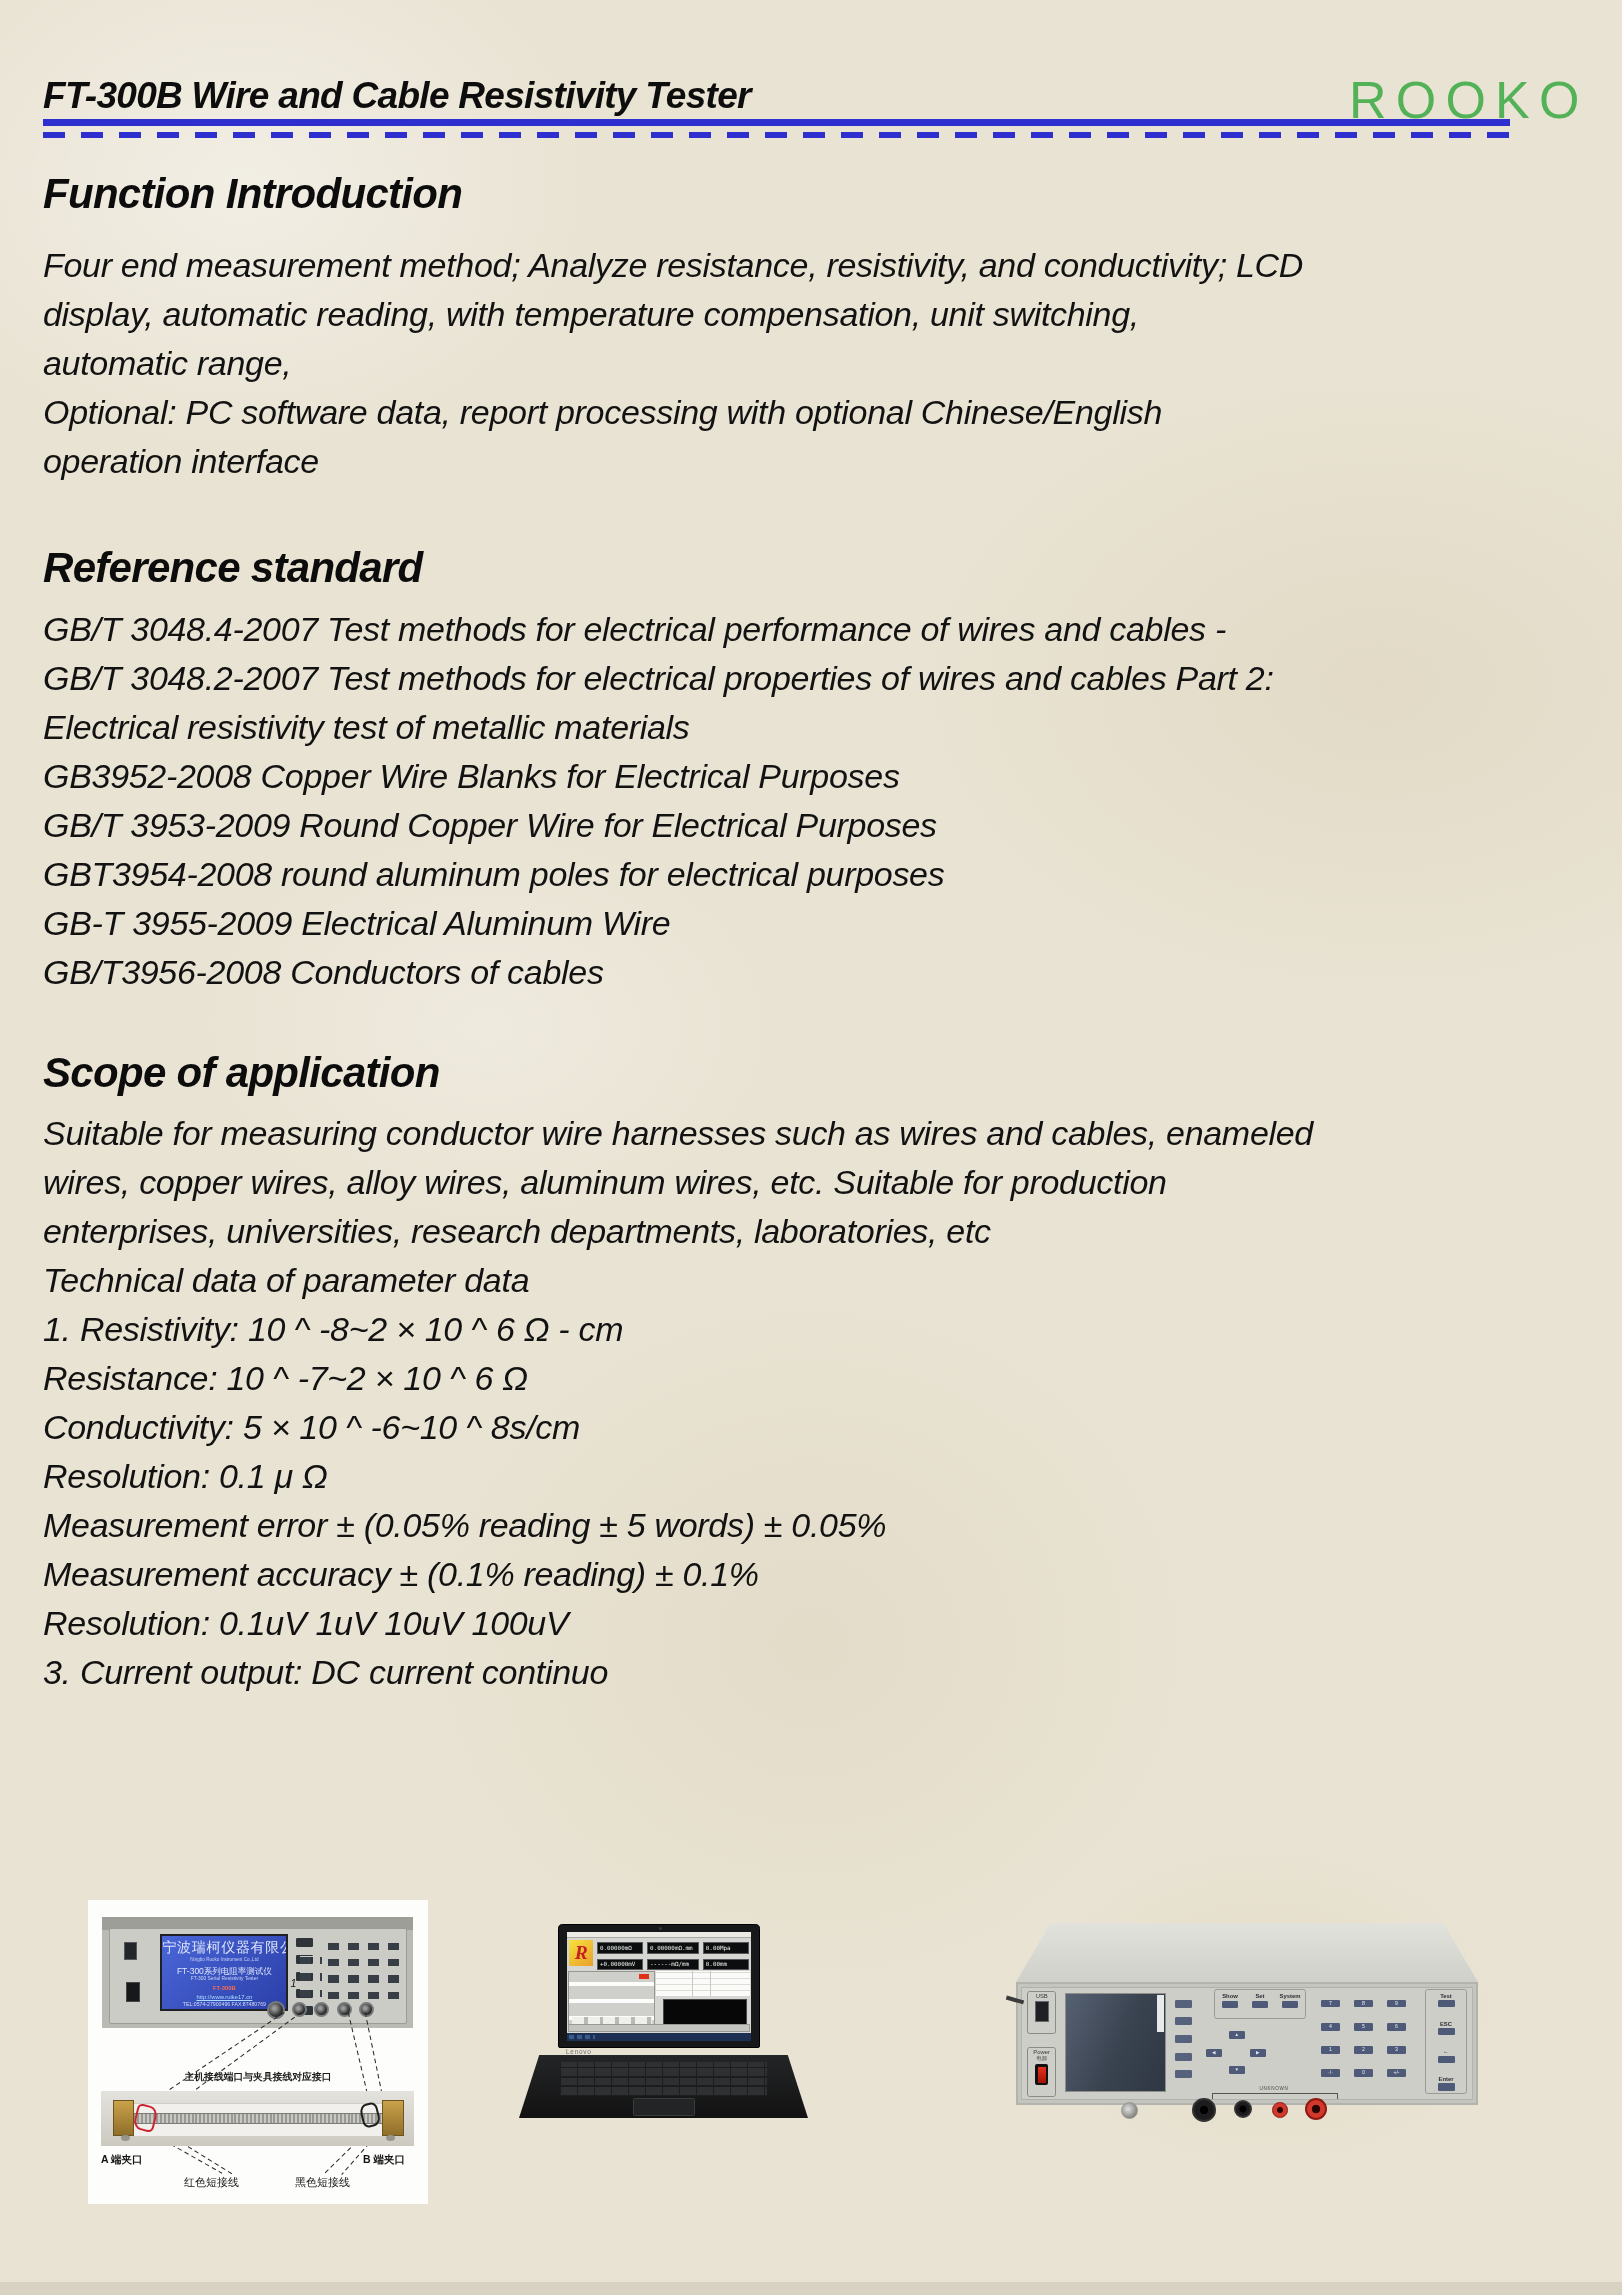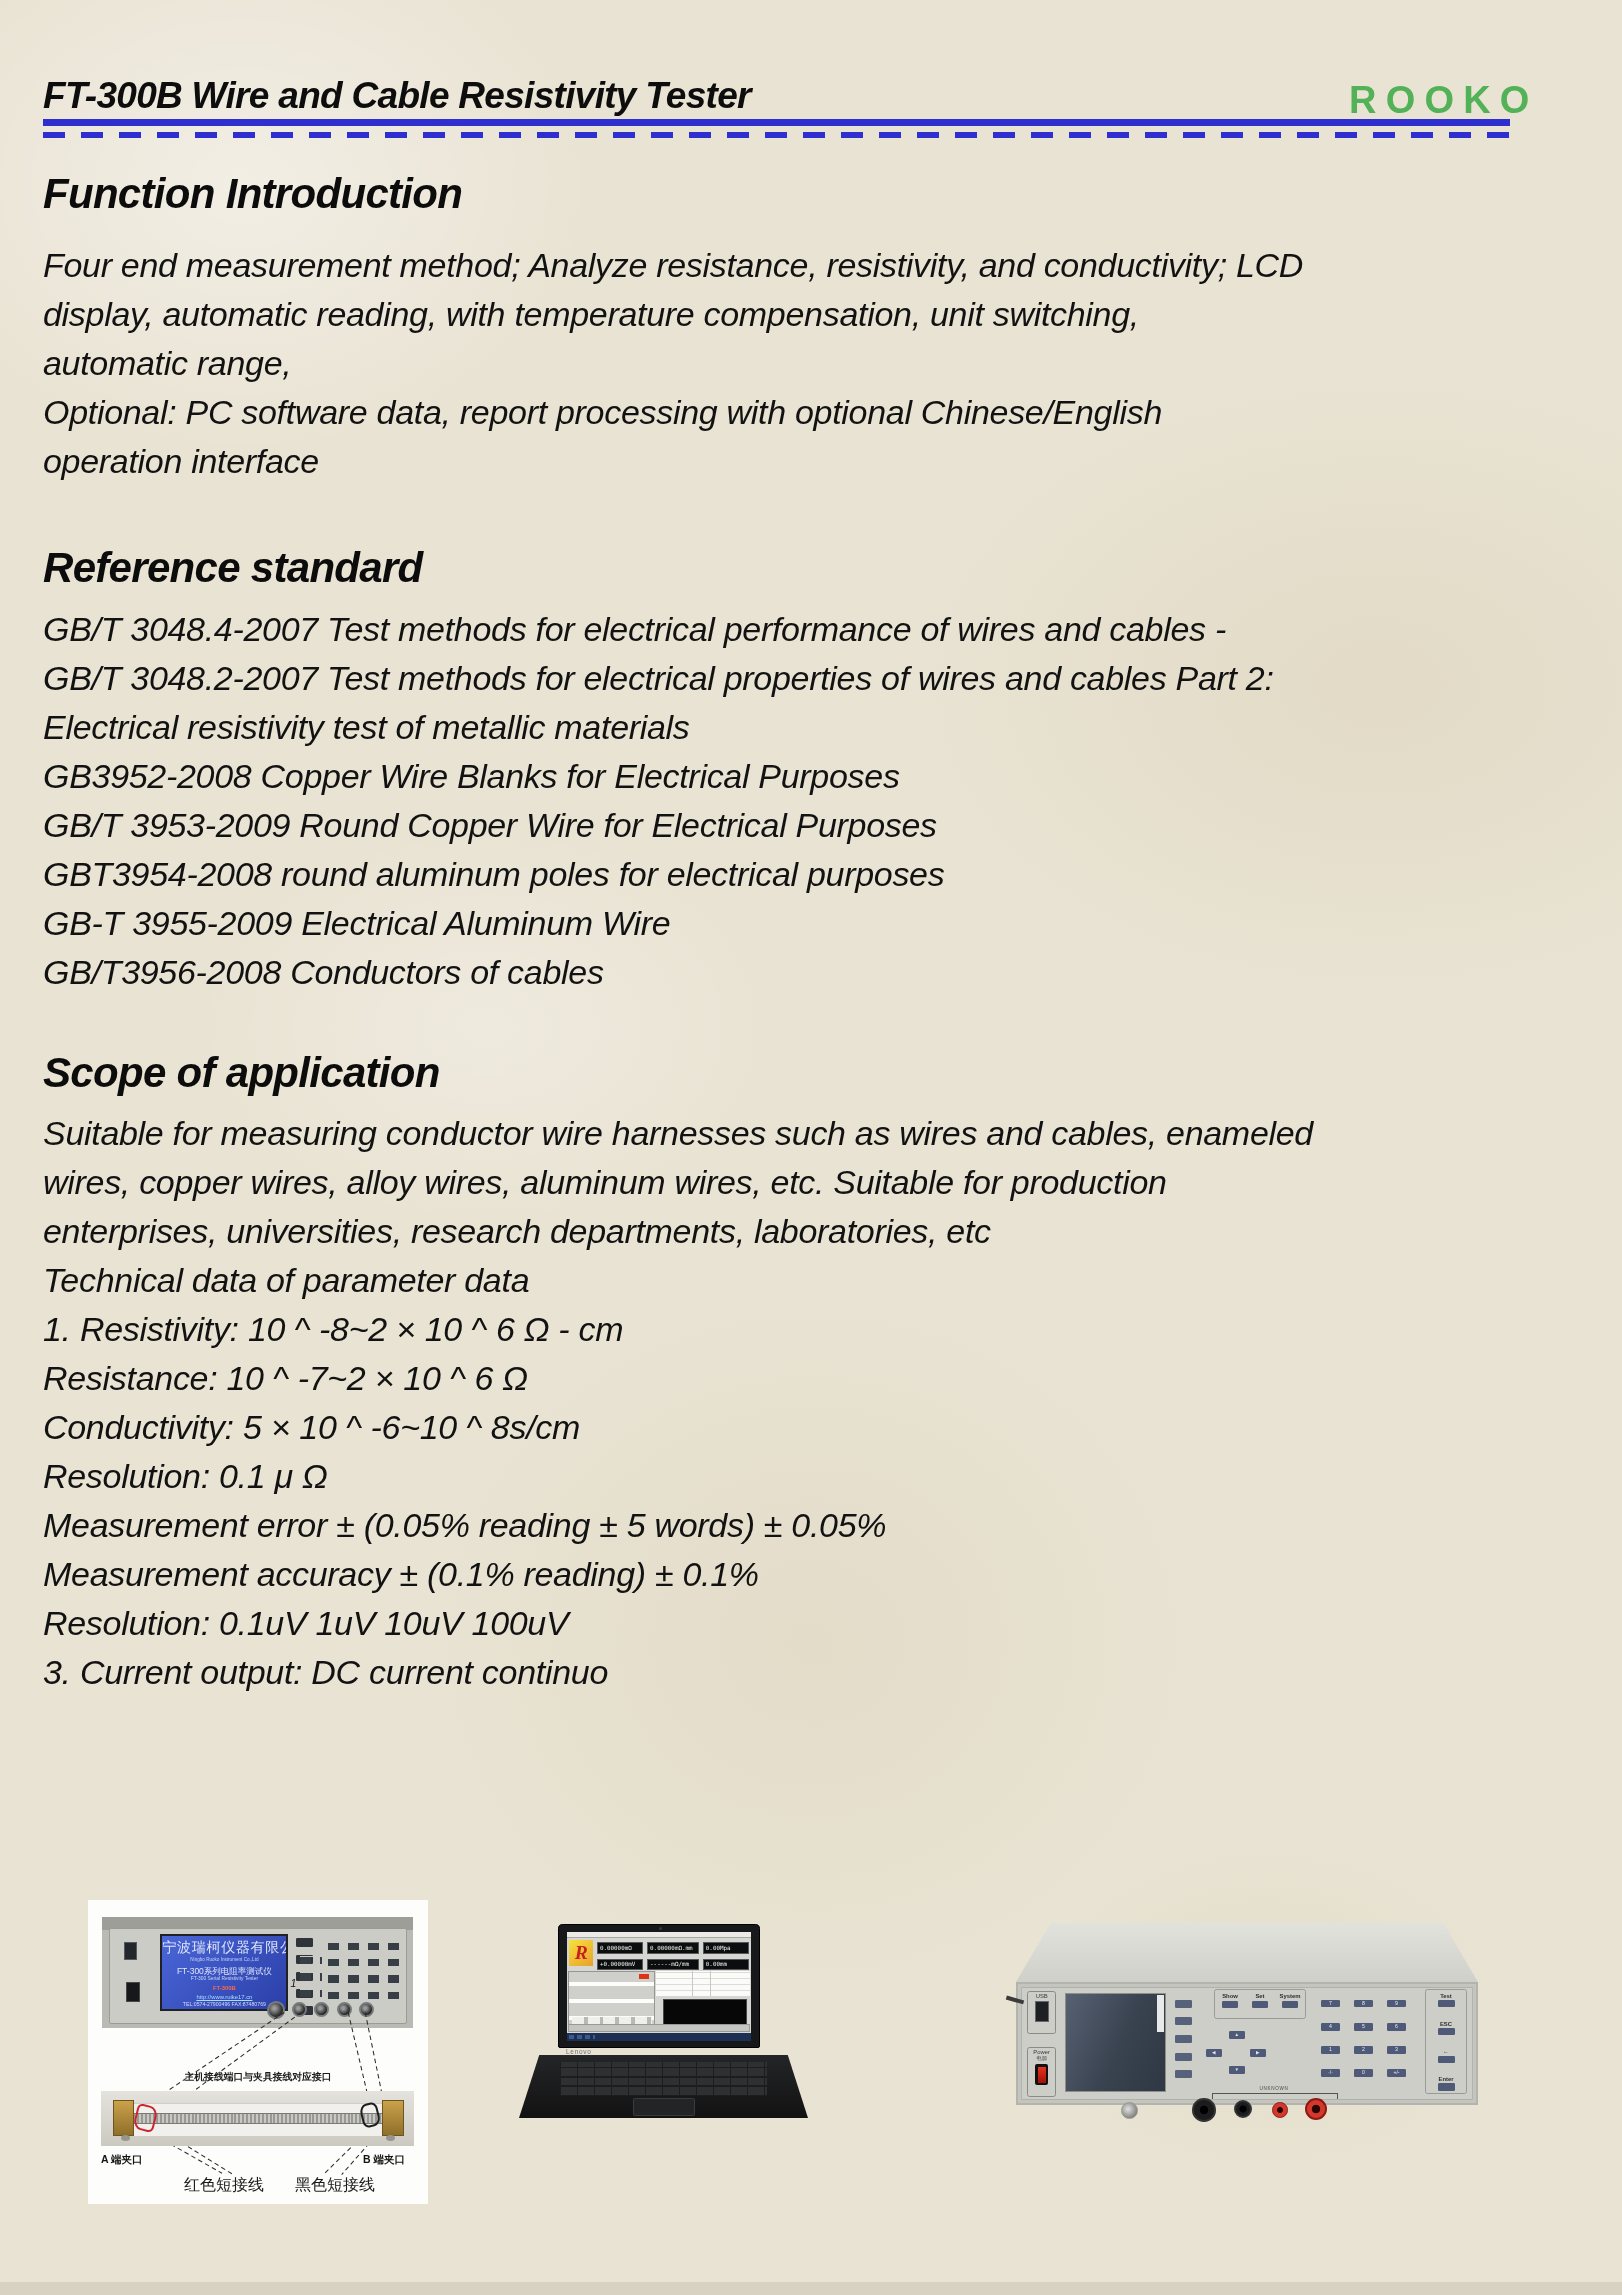--- a/index.html
+++ b/index.html
@@ -14,22 +14,22 @@
       radial-gradient(ellipse 497px 340px at 30% 45%, rgba(255,255,255,.26), transparent 60%),
       radial-gradient(ellipse 393px 275px at 78% 88%, rgba(210,199,172,.25), transparent 60%);
   }
 
   
   .doc-title{
     position:absolute;left:43px;top:77px;font-size:37px;line-height:37px;
     font-weight:bold;font-style:italic;letter-spacing:-0.7px;color:#0d0d0d;white-space:nowrap;
   }
   .brand{
-    position:absolute;left:1349px;top:81px;font-size:38px;line-height:38px;
-    font-weight:bold;color:#53b257;letter-spacing:9.2px;white-space:nowrap;
+    position:absolute;left:1349px;top:81px;font-size:52px;line-height:38px;
+    font-weight:normal;color:#53b257;letter-spacing:9.2px;white-space:nowrap;
   }
   .rule-solid{position:absolute;left:43px;top:119px;width:1467px;height:7.2px;background:#2f2fd0;}
   .rule-dashed{
     position:absolute;left:43px;top:132px;width:1476px;height:5.9px;
     background:repeating-linear-gradient(90deg,#2f2fd0 0 21.6px,transparent 21.6px 38px);
   }
 
   
   .copy{position:absolute;left:43px;top:168px;width:1536px;font-style:italic;color:#121212;}
   .copy h2{
@@ -95,21 +95,21 @@
   .p2-clampA,.p2-clampB{position:absolute;top:9.2px;width:19.6px;height:34px;background:linear-gradient(#caa24a,#8f6f2a);border:0.7px solid #6e5520;}
   .p2-clampA{left:11.8px;}
   .p2-clampB{left:281px;}
   .p2-wire-red{position:absolute;left:34px;top:14.4px;width:17px;height:22px;border:2px solid #cc2430;border-radius:5.2px 40% 5.2px 40%;transform:rotate(14deg);}
   .p2-wire-black{position:absolute;left:260px;top:11.8px;width:14.4px;height:19.6px;border:2px solid #1d1d1f;border-radius:40% 6.5px 40% 6.5px;transform:rotate(-14deg);}
   .p2 .foot{position:absolute;width:9.2px;height:5.9px;background:#96968f;border-radius:50%;}
   .p2 .foot.l{left:19.6px;top:44px;}
   .p2 .foot.r{left:285px;top:44px;}
   .lblA,.lblB{position:absolute;top:253px;font-weight:bold;font-size:10.5px;color:#131313;}
   .lblA{left:13px;} .lblB{left:275px;}
-  .lblRed,.lblBlack{position:absolute;top:275px;font-size:16px;color:#1a1a1a;}
+  .lblRed,.lblBlack{position:absolute;top:275px;font-size:11px;color:#1a1a1a;}
   .lblRed{left:96px;} .lblBlack{left:207px;}
 
   
   .laptop{position:absolute;left:519px;top:1924px;width:289px;height:196px;}
   .lt-screen{position:absolute;left:39px;top:0;width:200px;height:122px;background:#17181a;border:0.7px solid #000;border-radius:4.6px 4.6px 2px 2px;}
   .lt-cam{position:absolute;left:50%;top:2px;width:3.3px;height:3.3px;background:#36393c;border-radius:50%;}
   .lt-ui{position:absolute;left:7.9px;top:6.5px;right:7.9px;bottom:6.5px;background:#d6d6d2;overflow:hidden;}
   .lt-titlebar{height:5.9px;background:#eceae5;border-bottom:0.7px solid #a8a8a2;}
   .lt-logo{
     position:absolute;left:2.6px;top:8.5px;width:23.6px;height:26px;text-align:center;

